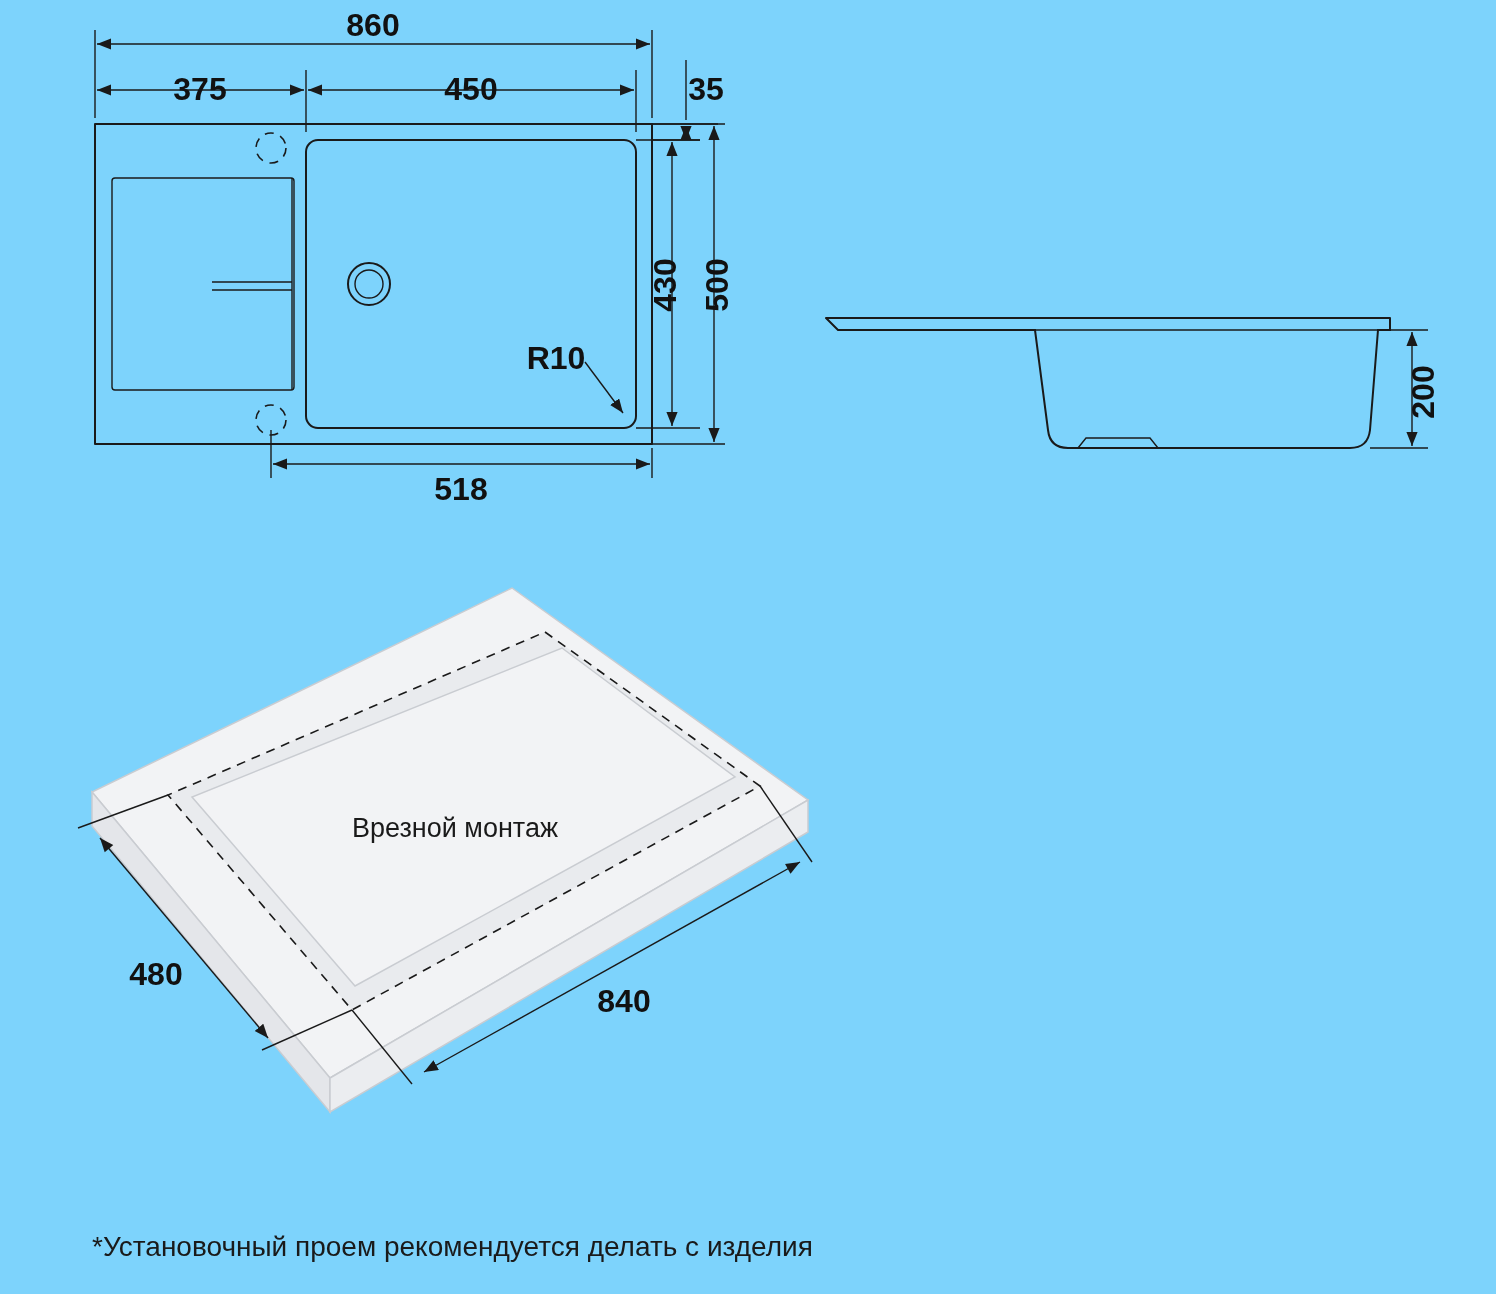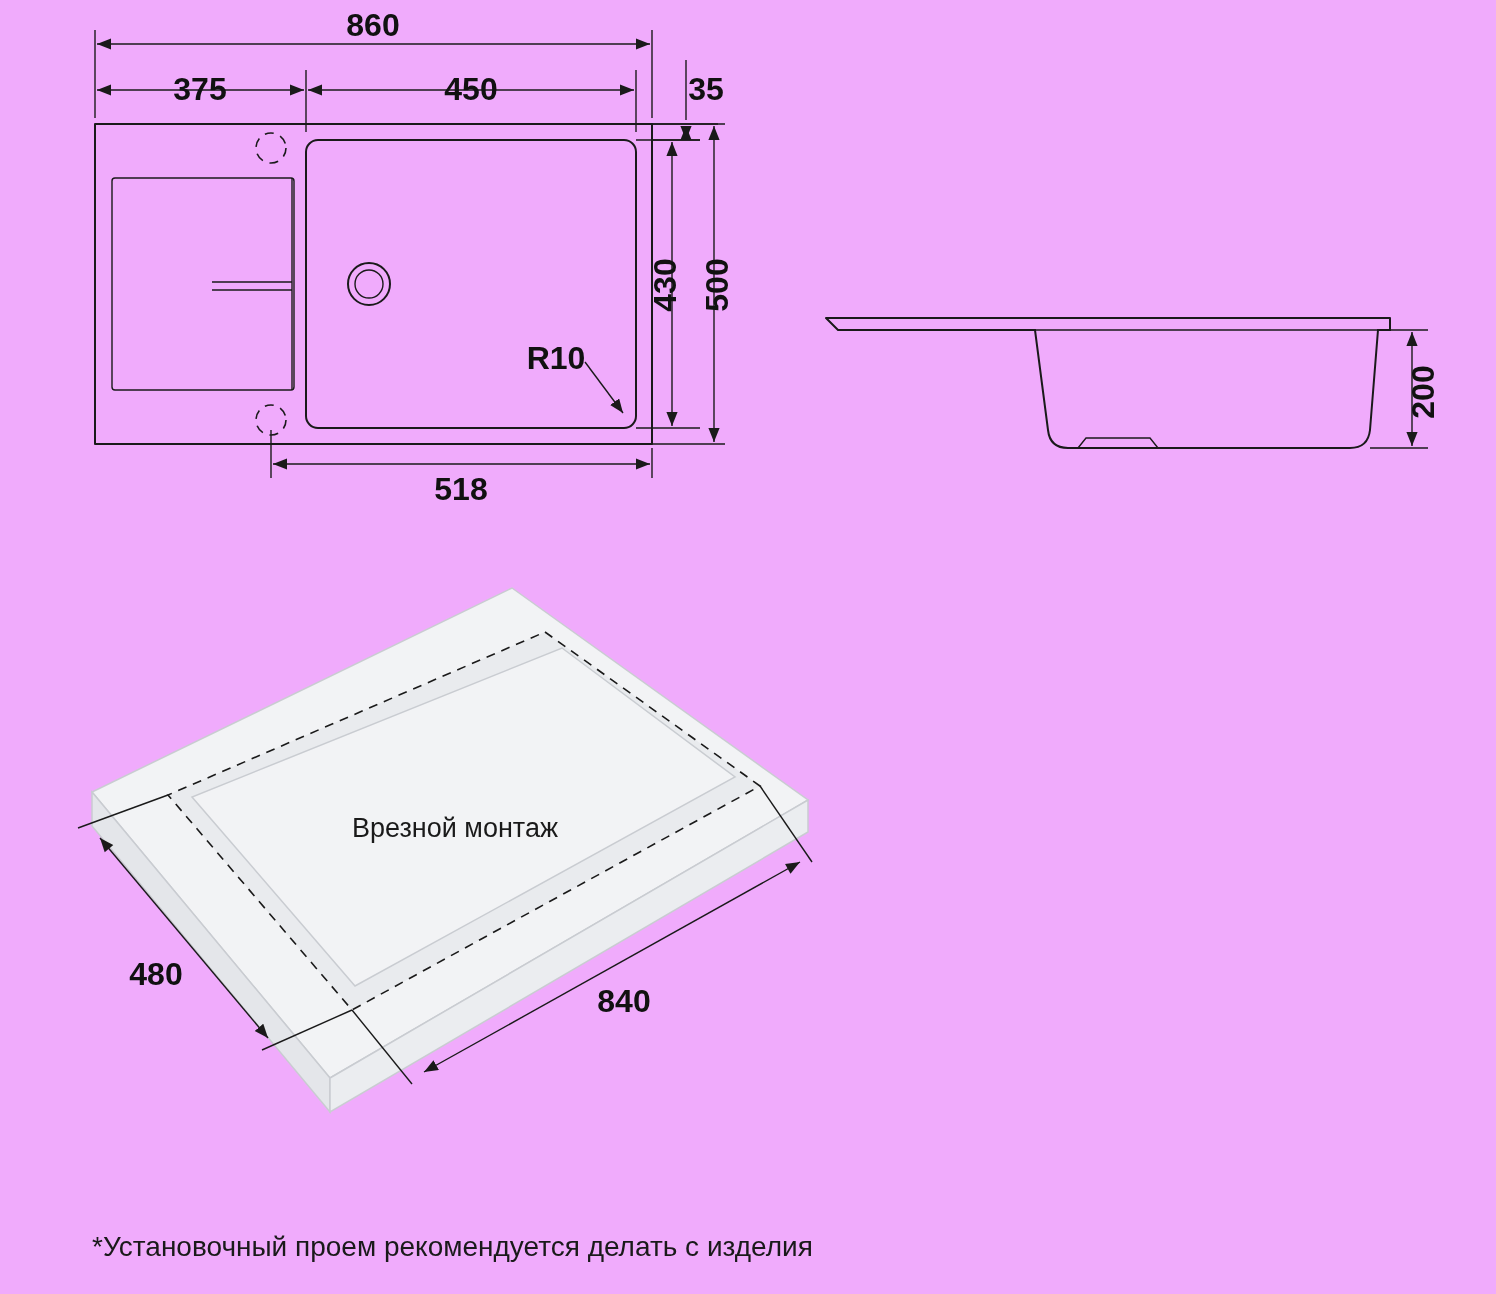--- a/index.html
+++ b/index.html
@@ -9,21 +9,21 @@
   }
   body {
     font-family: "Liberation Sans", sans-serif;
     color: #1a1a1a;
   }
   #sheet {
     position: relative;
     width: 1496px;
     height: 1294px;
     overflow: hidden;
-    background: #f0abfc;
+    background: #7dd3fc;
   }
   #sheet svg {
     position: absolute;
     left: 0;
     top: 0;
   }
   .dim-label-lg {
     font-family: "Liberation Sans", sans-serif;
     font-weight: bold;
     font-size: 32px;

